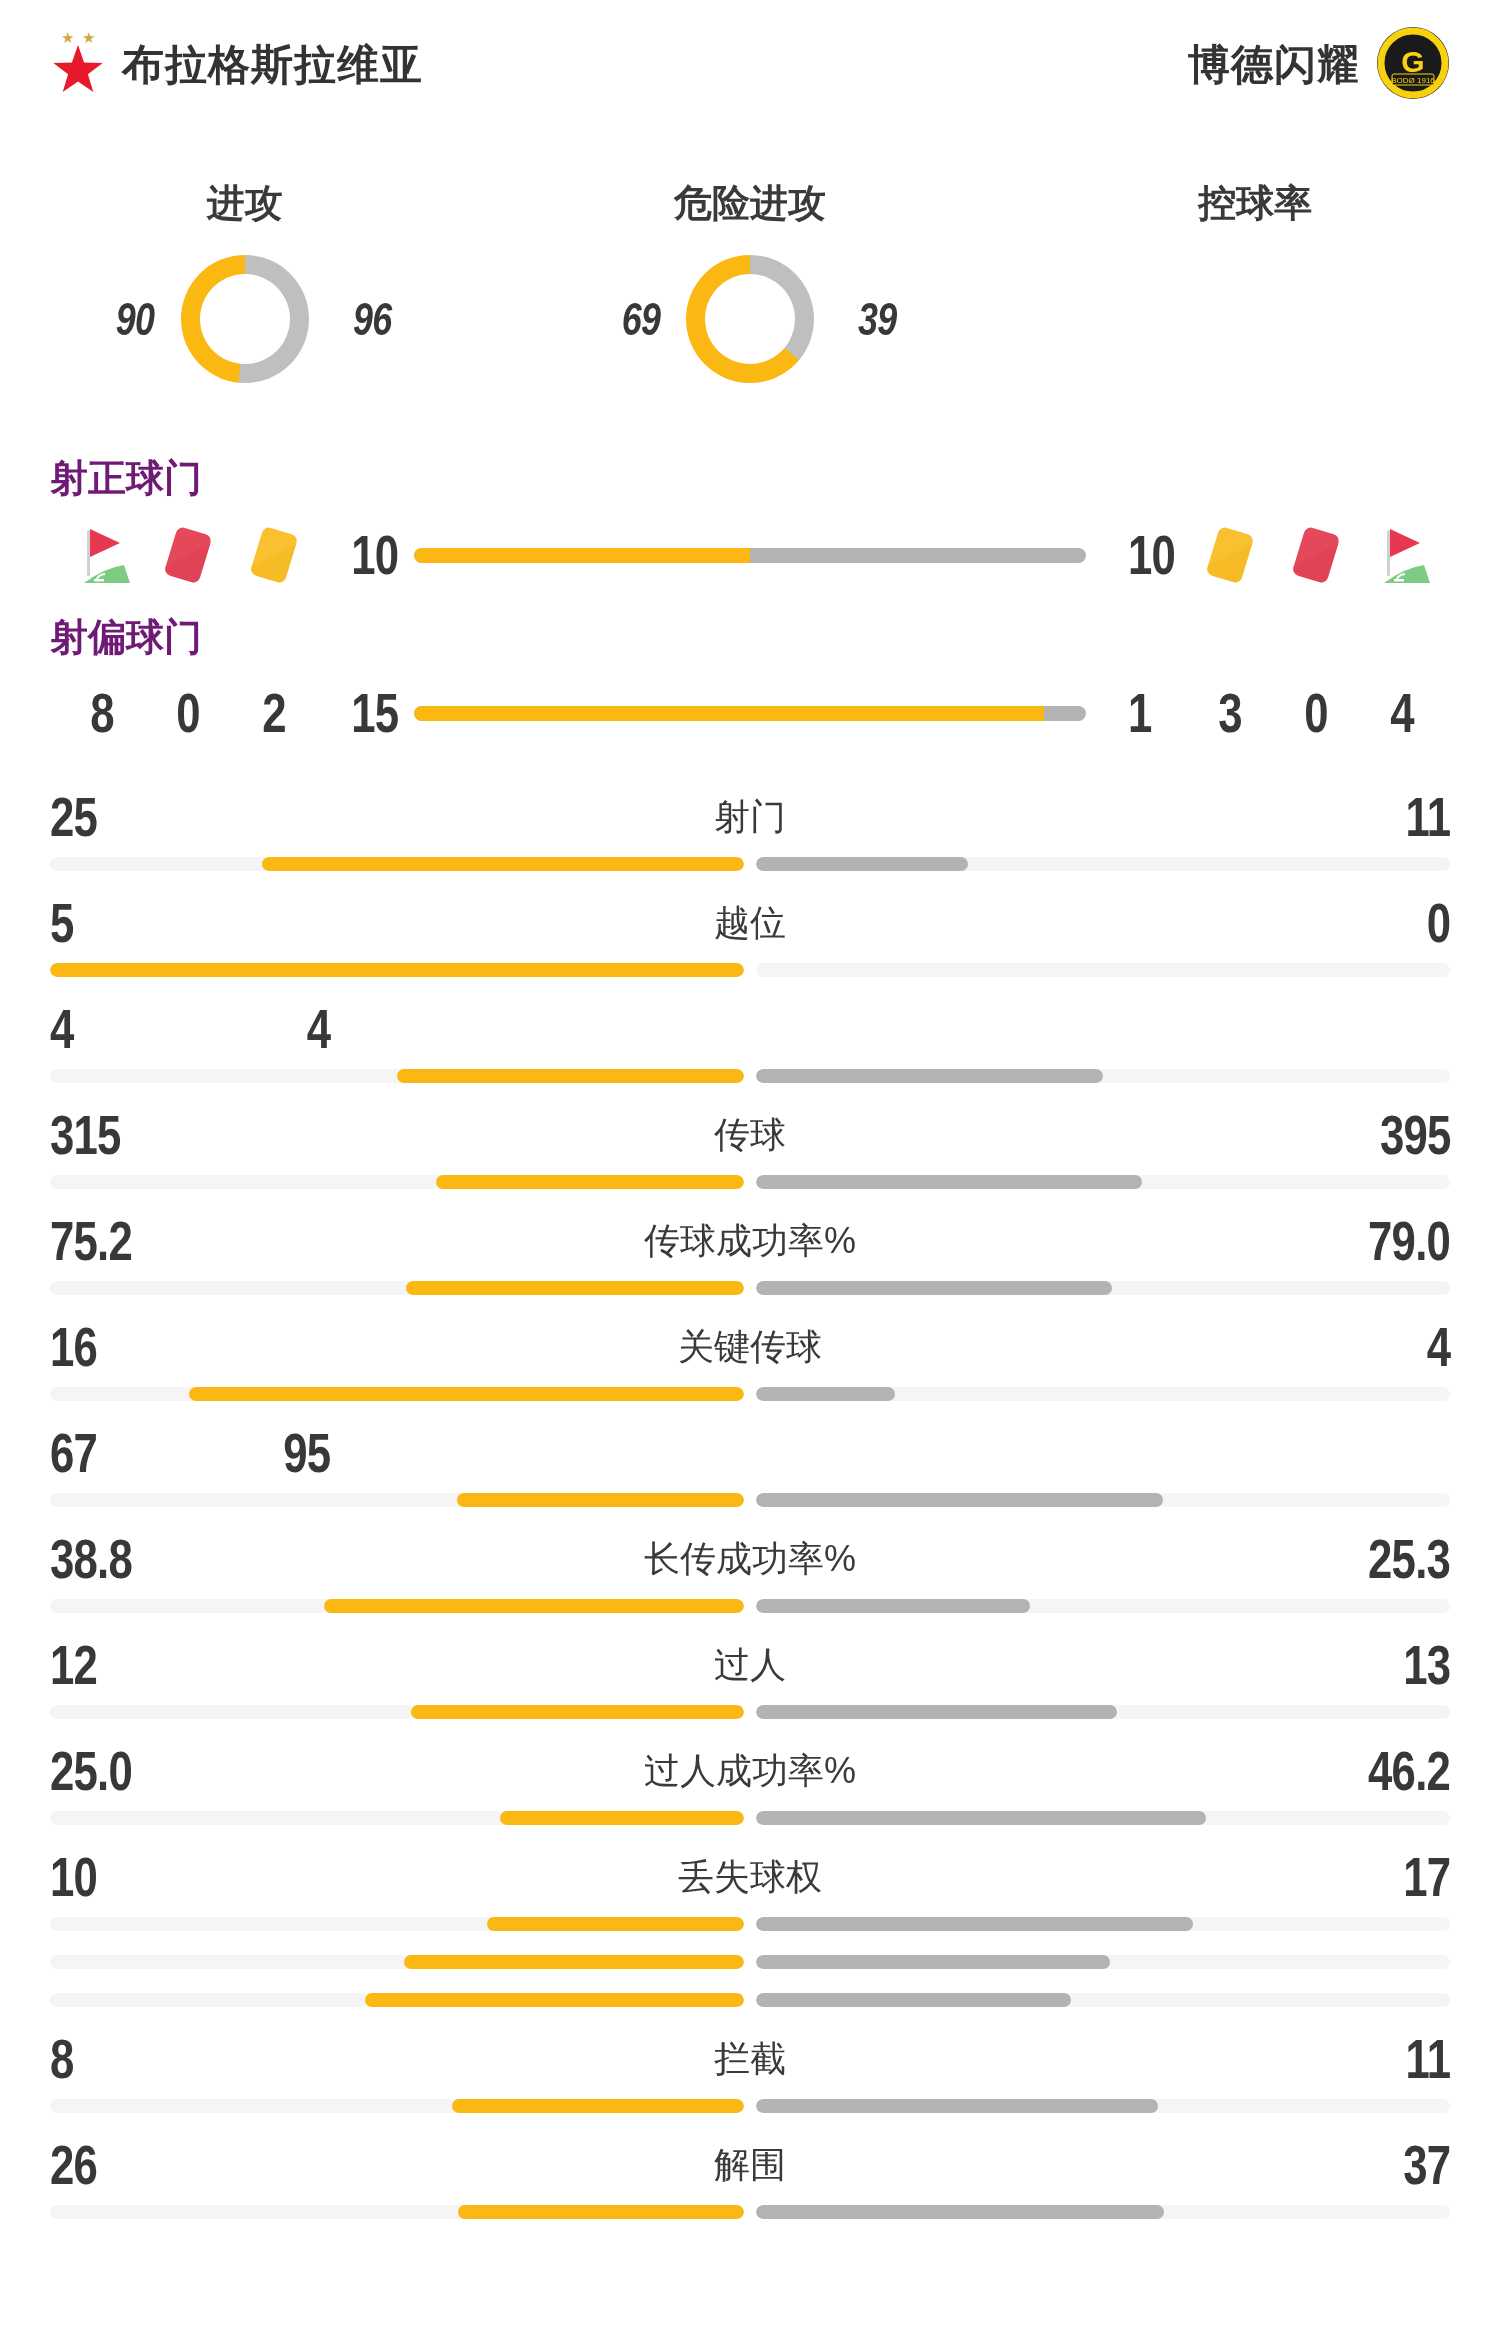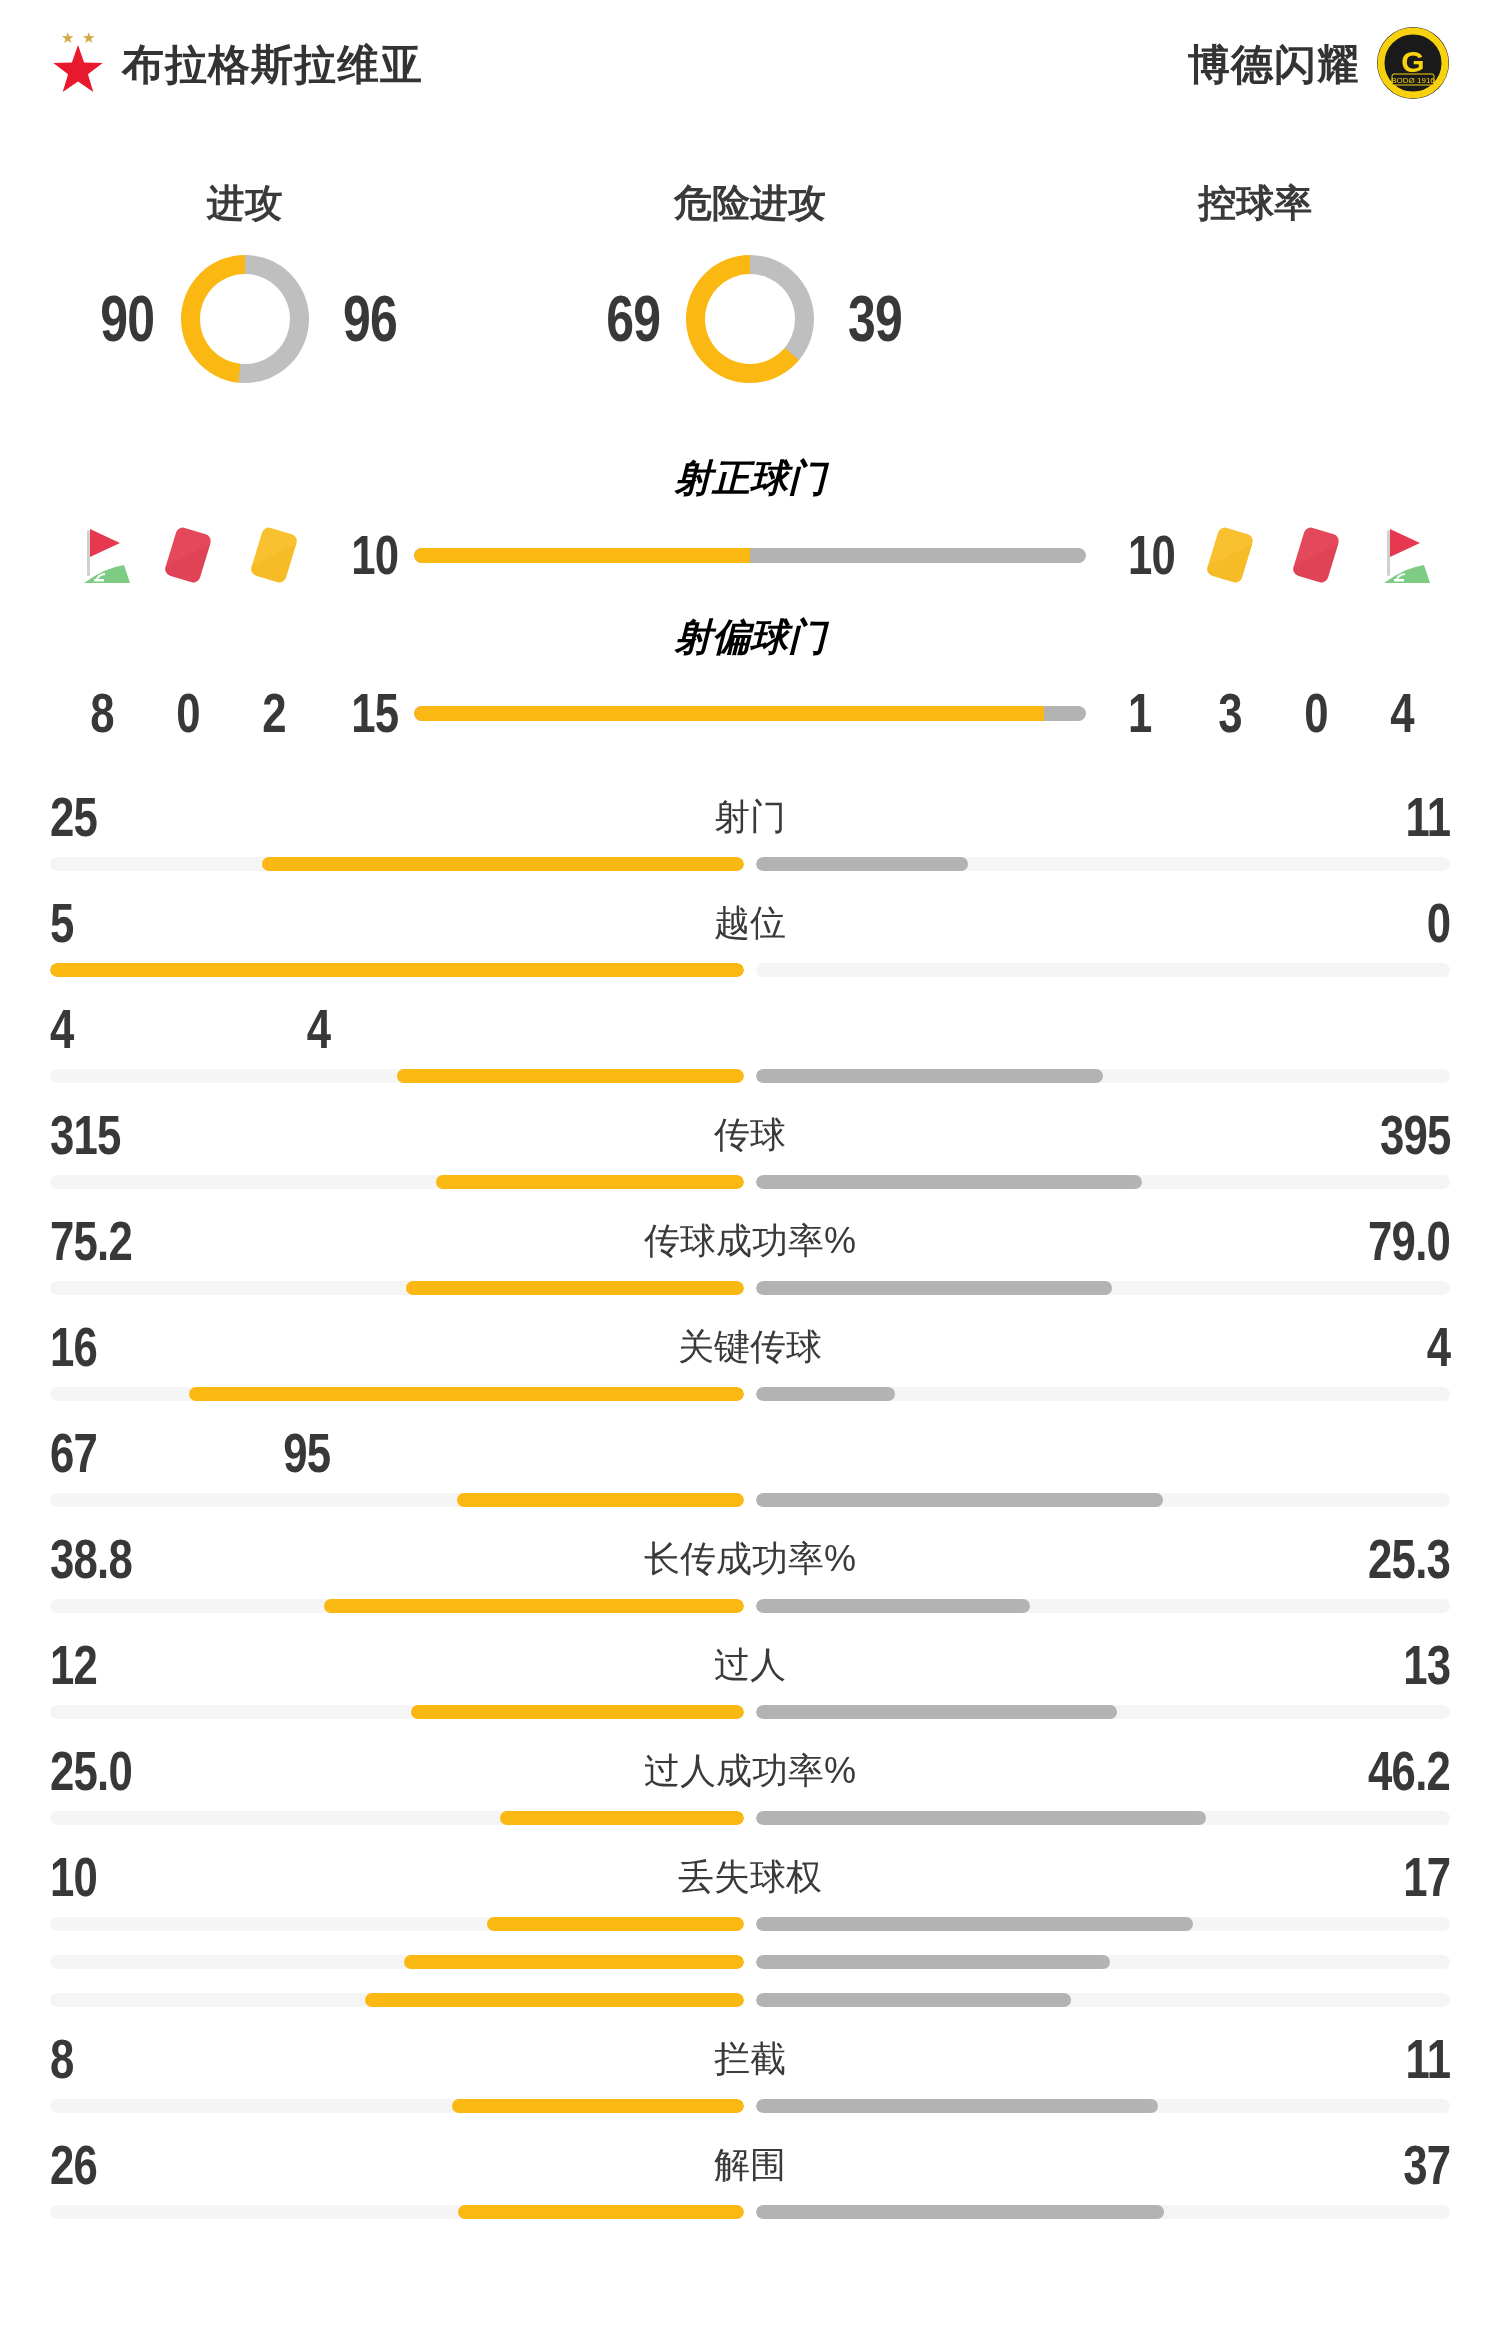--- a/index.html
+++ b/index.html
@@ -19,28 +19,28 @@
   .o-l{transform-origin:0 50%;}
   .o-r{transform-origin:100% 50%;}
   .o-c{transform-origin:50% 50%;}
   
   .donuts{display:flex;margin-top:78px;gap:16px;}
   .donut-group{flex:1;display:flex;flex-direction:column;align-items:center;}
   .donut-title{font-size:38px;font-weight:600;color:#3a3a3a;}
   .donut-row{display:flex;align-items:center;gap:26px;margin-top:26px;}
   .donut{width:128px;height:128px;border-radius:50%;position:relative;}
   .donut::after{content:"";position:absolute;inset:19px;background:#fff;border-radius:50%;}
-  .donut-val{font-size:64px;min-width:86px;}
+  .donut-val{font-size:46px;min-width:86px;font-style:italic;}
   .donut-val.left{text-align:right;}
   .donut-val.right{text-align:center;}
   
   .shots{display:grid;grid-template-columns:252px 112px 672px 112px 252px;
          width:1400px;margin:56px auto 0;align-items:center;}
-  .shot-title{grid-column:1/-1;text-align:center;font-size:38px;font-weight:600;
-              color:#000000;margin:14px 0 20px;font-style:italic;}
+  .shot-title{grid-column:1/-1;font-size:38px;font-weight:600;
+              color:#701a75;margin:14px 0 20px;}
   .shot-title.second{margin-top:26px;}
   .side{display:flex;align-items:center;}
   .side.home{justify-content:flex-start;padding-left:24px;gap:30px;}
   .side.away{justify-content:flex-end;padding-right:20px;gap:30px;}
   .slot{width:56px;display:flex;justify-content:center;align-items:center;}
   .shot-val{font-size:56px;line-height:60px;}
   .shot-val.home{text-align:right;padding-right:16px;}
   .shot-val.away{text-align:left;padding-left:42px;}
   .shot-bar{height:15px;border-radius:8px;background:#B3B3B3;overflow:hidden;}
   .shot-fill{height:100%;background:#FBB712;border-radius:8px 0 0 8px;}

